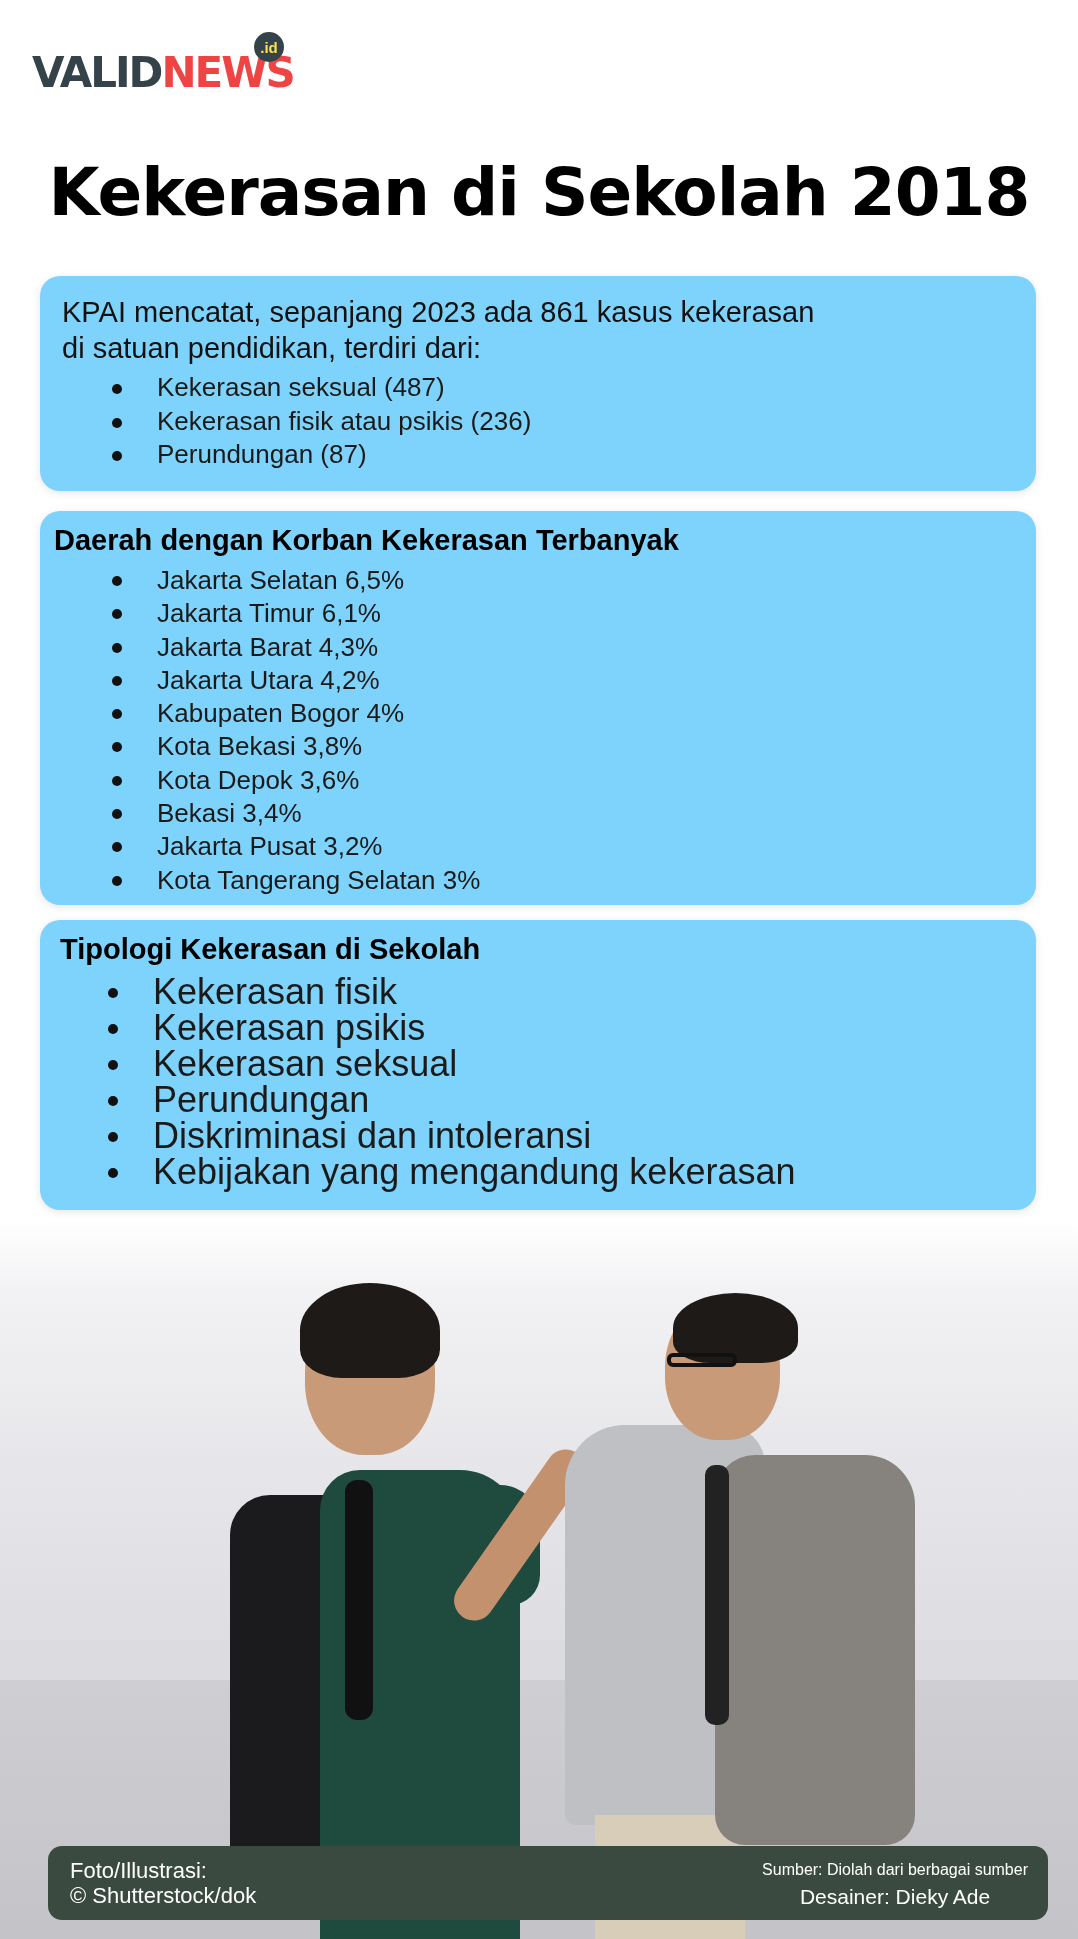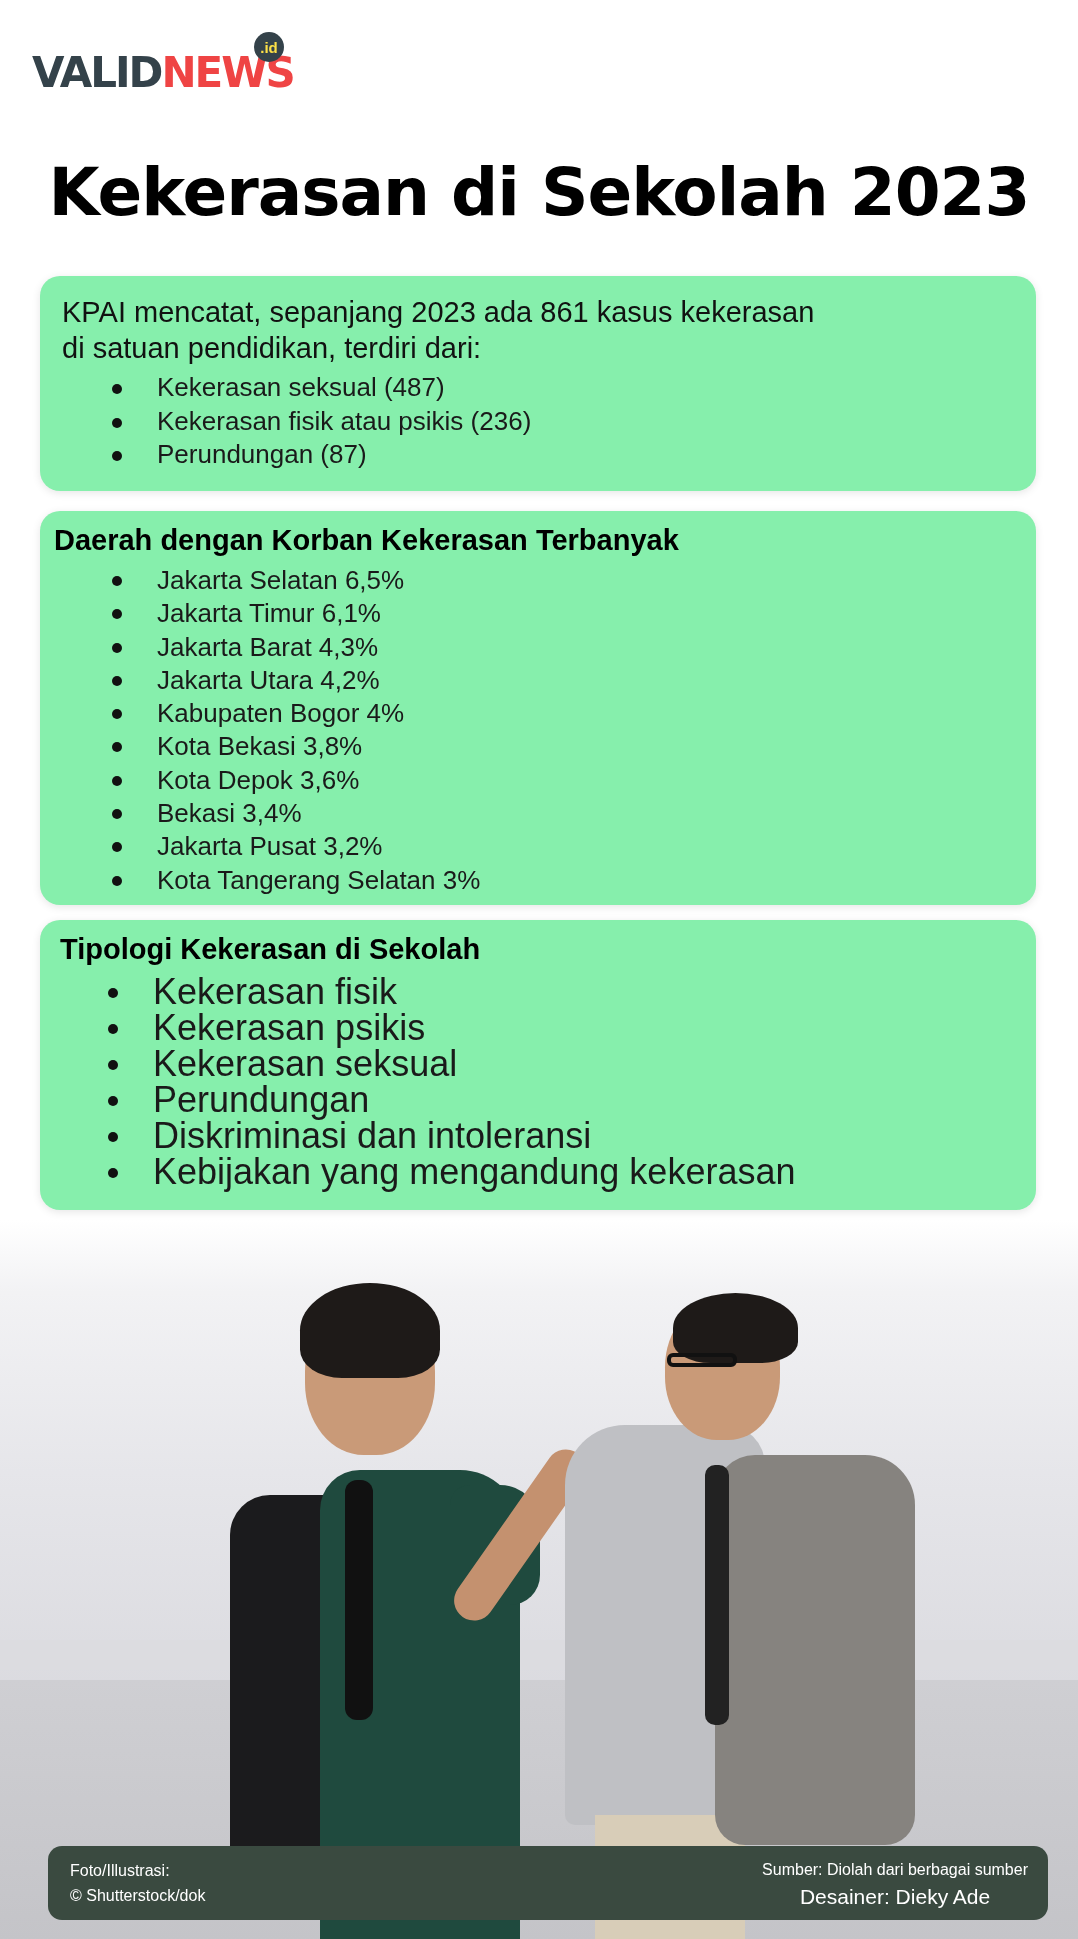--- a/index.html
+++ b/index.html
@@ -6,21 +6,21 @@
     html, body { width: 1078px; height: 1939px; background: #ffffff; overflow: hidden; }
     body { font-family: "Liberation Sans", "DejaVu Sans", sans-serif; color: #111; position: relative; }
 
     .logo { position: absolute; left: 32px; top: 34px; height: 60px; display: flex; align-items: flex-end; }
     .logo-valid { font-family: "DejaVu Sans", sans-serif; font-weight: 900; font-size: 42px; letter-spacing: -2px; color: #34424a; line-height: 1; margin-top: 16px; }
     .logo-news { font-family: "DejaVu Sans", sans-serif; font-weight: 700; font-size: 42px; letter-spacing: -2px; color: #ef4444; line-height: 1; }
     .logo-id { position: absolute; left: 222px; top: 0; width: 30px; height: 30px; border-radius: 50%; background: #34424a; color: #fde047; font-size: 15px; font-weight: bold; display: flex; align-items: center; justify-content: center; }
 
     .title { position: absolute; left: 0; width: 1078px; top: 158px; text-align: center; font-family: "DejaVu Sans", sans-serif; font-weight: 900; font-size: 66px; letter-spacing: -1px; color: #000; line-height: 1.05; }
 
-    .card { position: absolute; left: 40px; width: 996px; background: #86efac; border-radius: 20px; box-shadow: 0 2px 8px rgba(0,0,0,0.10); }
+    .card { position: absolute; left: 40px; width: 996px; background: #7dd3fc; border-radius: 20px; box-shadow: 0 2px 8px rgba(0,0,0,0.10); }
     .card1 { top: 276px; height: 215px; }
     .card2 { top: 511px; height: 394px; }
     .card3 { top: 920px; height: 290px; }
 
     .intro { position: absolute; left: 22px; top: 18px; font-size: 29px; line-height: 36px; color: #111; white-space: pre-line; }
     ul.blist { list-style: none; position: absolute; }
     ul.blist li { position: relative; padding-left: 45px; color: #1a1a1a; }
     ul.blist li::before { content: ""; position: absolute; left: 0; width: 10px; height: 10px; border-radius: 50%; background: #111; }
 
     .card1 ul.blist { left: 72px; top: 95px; }
@@ -44,35 +44,35 @@
     .photo .step { position: absolute; left: 0; width: 1078px; background: #d4d4d8; }
     .photo .step1 { top: 420px; height: 30px; background: #dcdce0; }
     .photo .step2 { top: 460px; height: 260px; background: linear-gradient(180deg,#cfcfd3,#c4c4c8); }
     .kid { position: absolute; }
     .head { position: absolute; border-radius: 48% 48% 45% 45%; background: #c99a78; }
     .hair { position: absolute; background: #1e1a18; border-radius: 50% 50% 30% 30%; }
     .shirt { position: absolute; }
     .pack { position: absolute; }
 
     .footer { position: absolute; left: 48px; top: 1846px; width: 1000px; height: 74px; background: #3a4a40; border-radius: 14px; color: #fff; }
-    .footer-left { position: absolute; left: 22px; top: 12px; font-size: 16px; line-height: 25px; }
+    .footer-left { position: absolute; left: 22px; top: 12px; font-size: 22px; line-height: 25px; }
     .footer-right { position: absolute; right: 20px; top: 12px; text-align: center; }
     .footer-source { font-size: 16px; line-height: 24px; }
     .footer-designer { font-size: 21px; line-height: 30px; }
   </style>
 </head>
 <body>
 
 <div class="logo">
   <span class="logo-valid">VALID</span>
   <span class="logo-news">NEWS</span>
 </div>
 <div class="logo-id" style="left:254px; top:32px;">.id</div>
 
-<h1 class="title">Kekerasan di Sekolah 2023</h1>
+<h1 class="title">Kekerasan di Sekolah 2018</h1>
 
 <section class="card card1">
   <p class="intro">KPAI mencatat, sepanjang 2023 ada 861 kasus kekerasan
  di satuan pendidikan, terdiri dari:</p>
   <ul class="blist">
     <li>Kekerasan seksual (487)</li>
     <li>Kekerasan fisik atau psikis (236)</li>
     <li>Perundungan (87)</li>
   </ul>
 </section>

